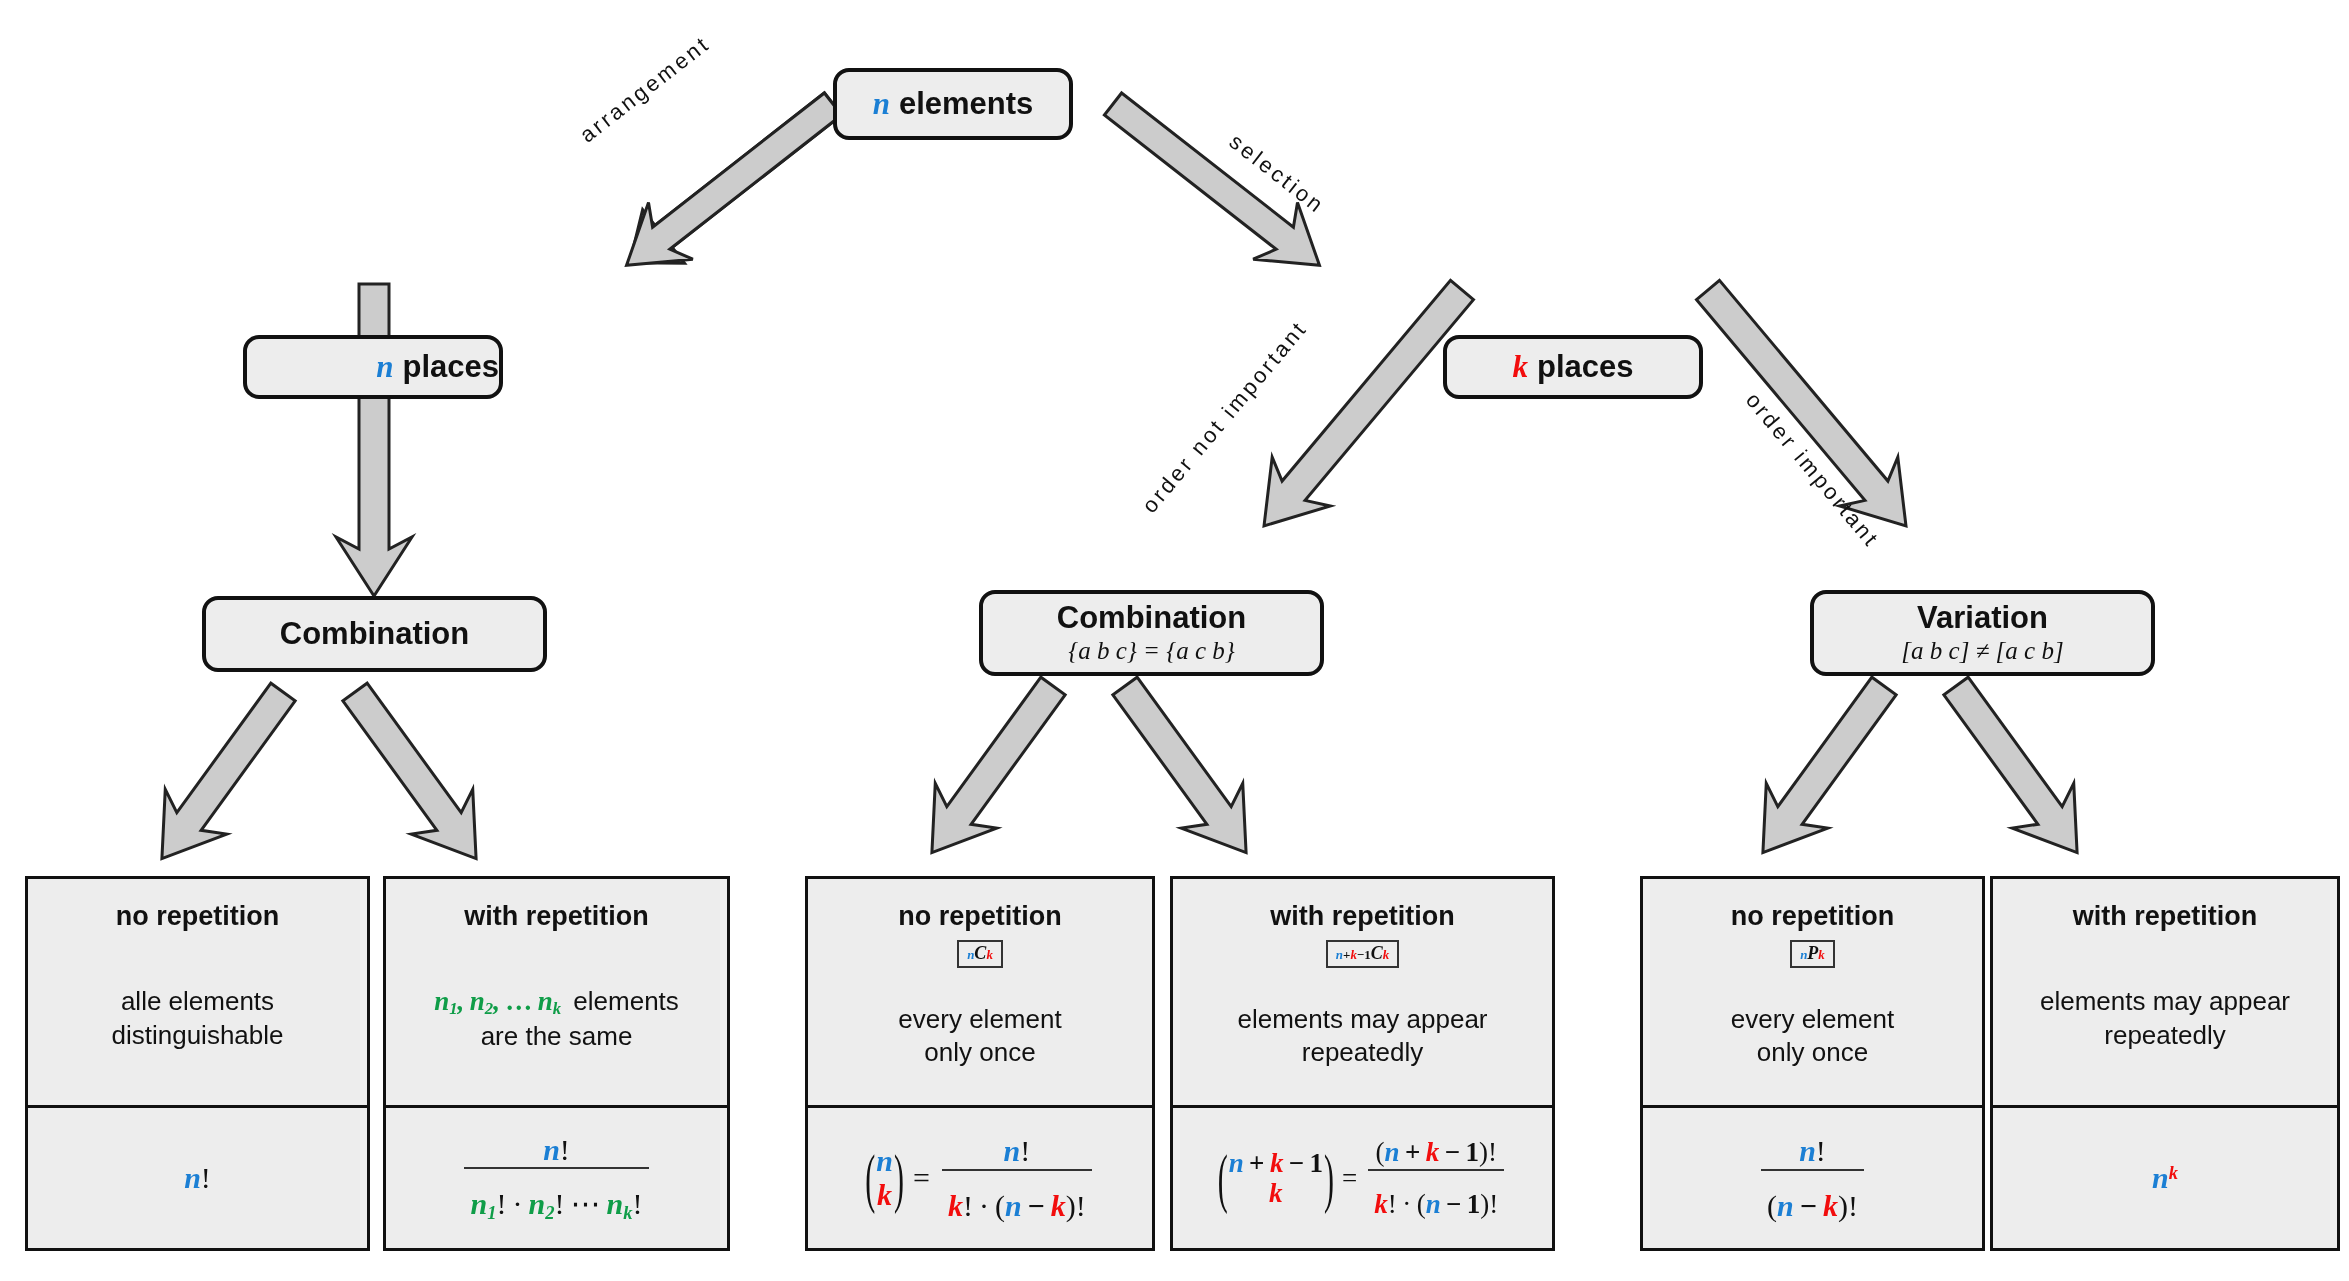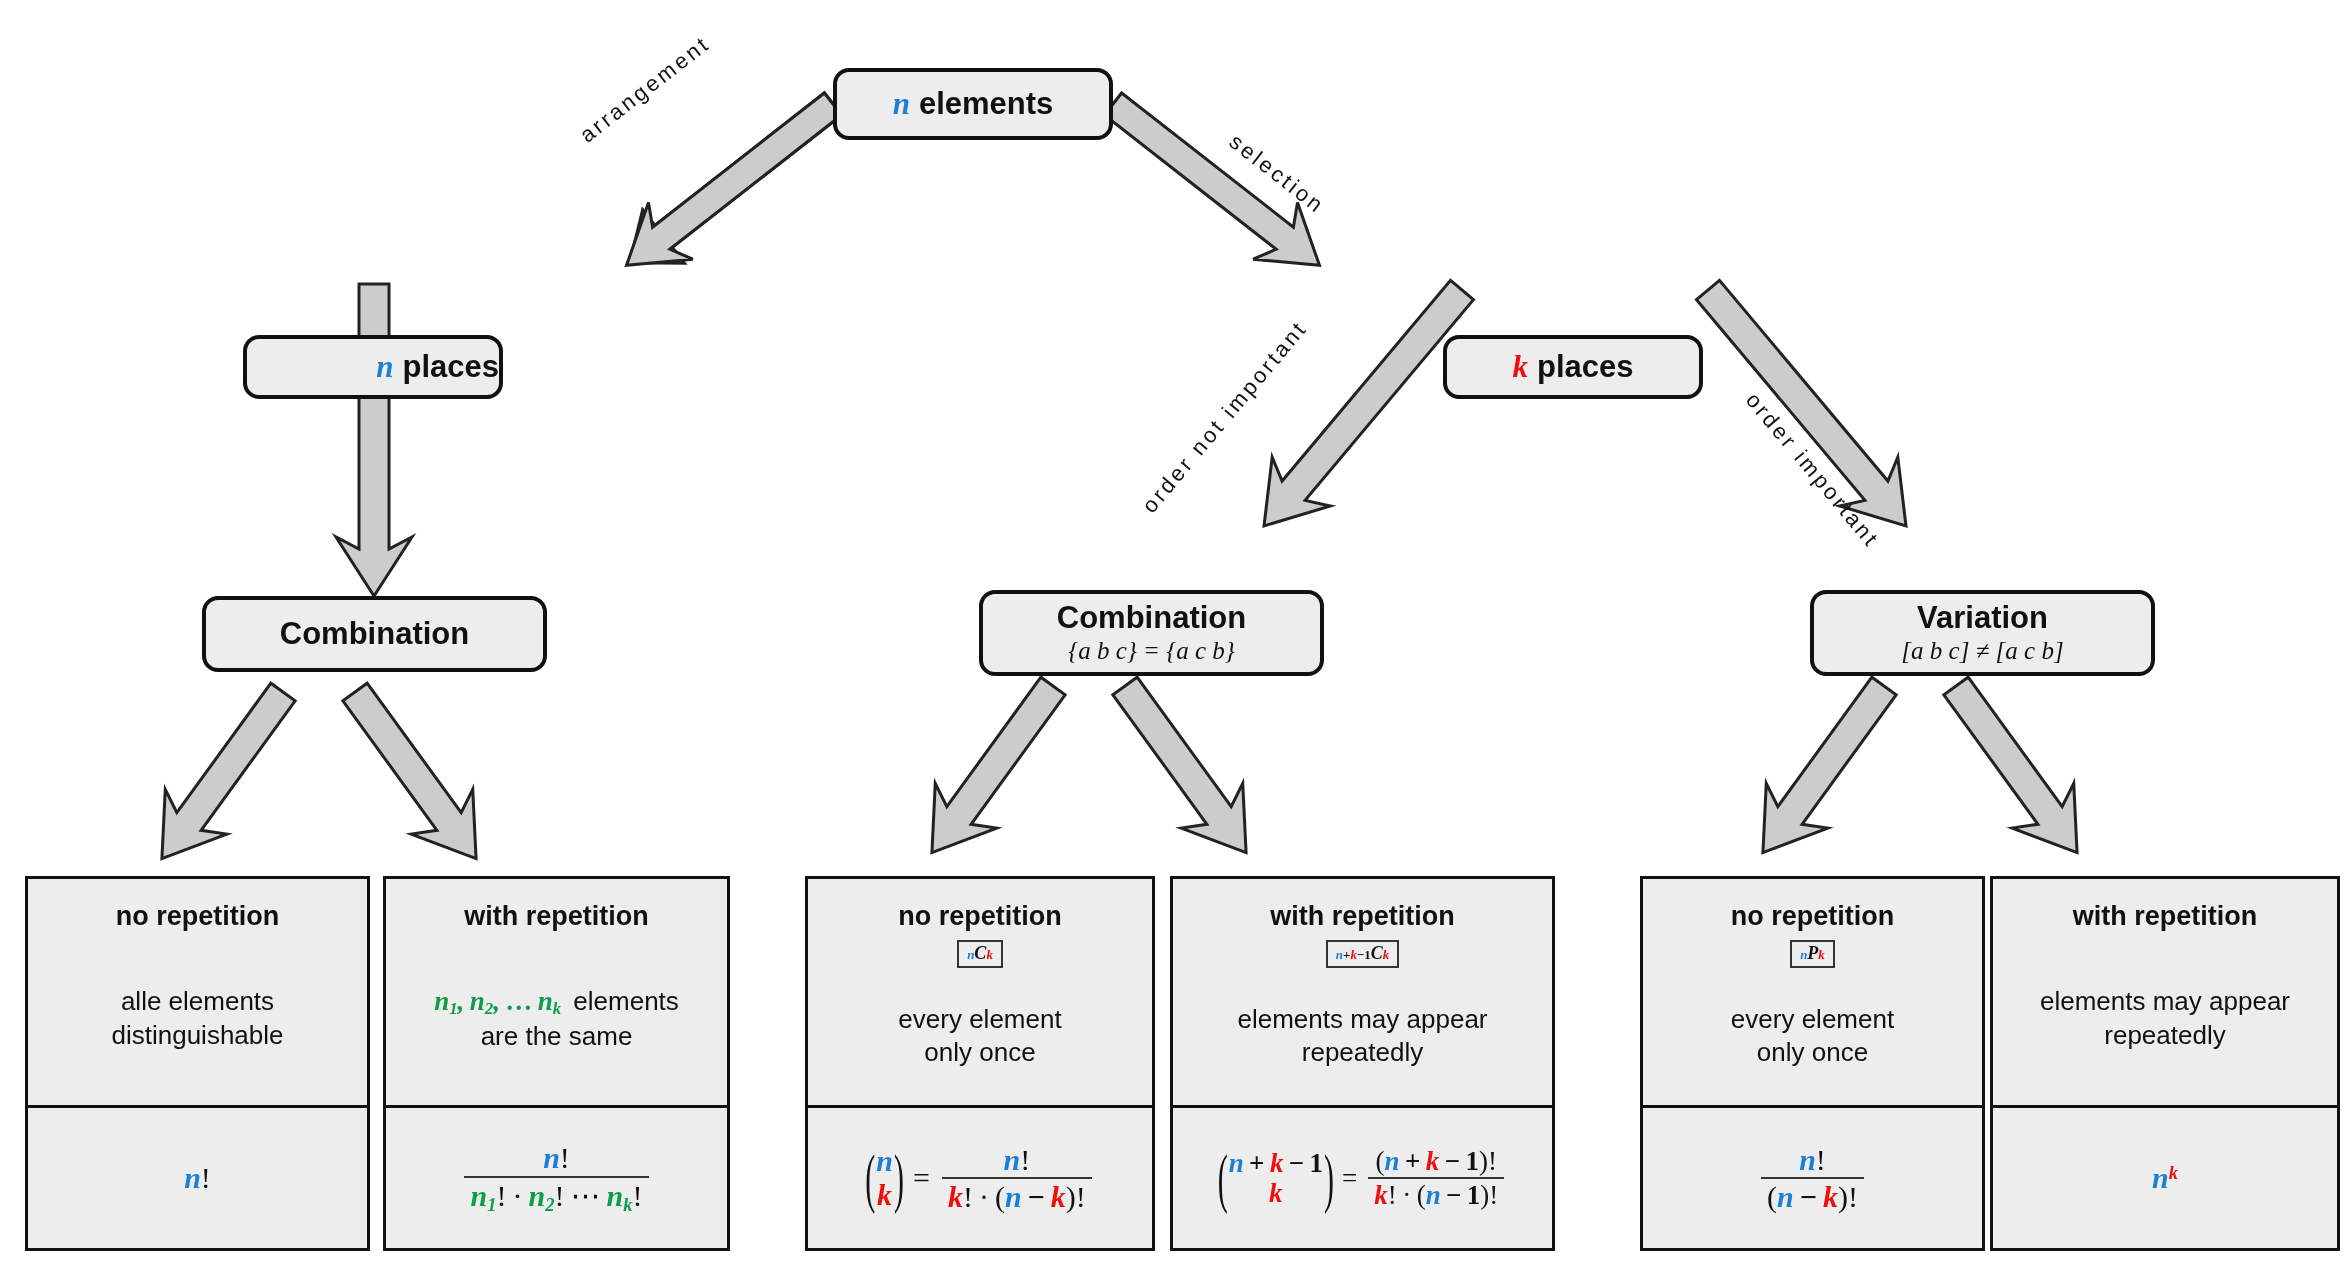--- a/index.html
+++ b/index.html
@@ -103,21 +103,21 @@
   .mi{font-family:"Liberation Serif", serif;font-style:italic;font-weight:bold;}
   .mu{font-family:"Liberation Serif", serif;font-style:normal;}
   .mub{font-family:"Liberation Serif", serif;font-style:normal;font-weight:bold;}
 
   sub{font-size:.62em;vertical-align:-.25em;}
   sup{font-size:.62em;vertical-align:.5em;}
 
   
   .frac{display:inline-flex;flex-direction:column;align-items:center;vertical-align:middle;margin:0 4px;}
   .frac .num{padding:0 6px 2px 6px;line-height:1.05;}
-  .frac .den{padding:2px 6px 0 6px;line-height:1.05;border-top:2px solid #333;}
+  .frac .den{padding:19px 6px 0 6px;line-height:1.05;border-top:2px solid #333;}
   .binom{display:inline-flex;align-items:center;vertical-align:middle;}
   .binom .paren{
     font-family:"Liberation Serif", serif;
     font-weight:normal;
     transform:scaleY(2.15);
     display:inline-block;
     font-size:30px;
     line-height:1;
     margin:0 1px;
   }
@@ -196,21 +196,21 @@
   </svg>
 
   <div class="elabel" style="left:583px;top:125px;transform:rotate(-38deg);">arrangement</div>
 
   <div class="elabel" style="left:1232px;top:126px;transform:rotate(38deg);">selection</div>
 
   <div class="elabel" style="left:1147px;top:497px;transform:rotate(-50deg);">order not important</div>
 
   <div class="elabel" style="left:1750px;top:383px;transform:rotate(50deg);">order important</div>
 
-  <div class="node" style="left:833px;top:68px;width:280px;height:72px;">
+  <div class="node" style="left:833px;top:68px;width:240px;height:72px;">
     <div class="title" style="font-size:31px;">
       <span class="mi cn">n</span><span style="margin-left:9px;">elements</span>
     </div>
   </div>
 
   <div class="node" style="left:243px;top:335px;width:260px;height:64px;align-items:flex-end;">
     <div class="title" style="font-size:31px;">
       <span class="mi cn">n</span><span style="margin-left:9px;">places</span>
     </div>
   </div>

